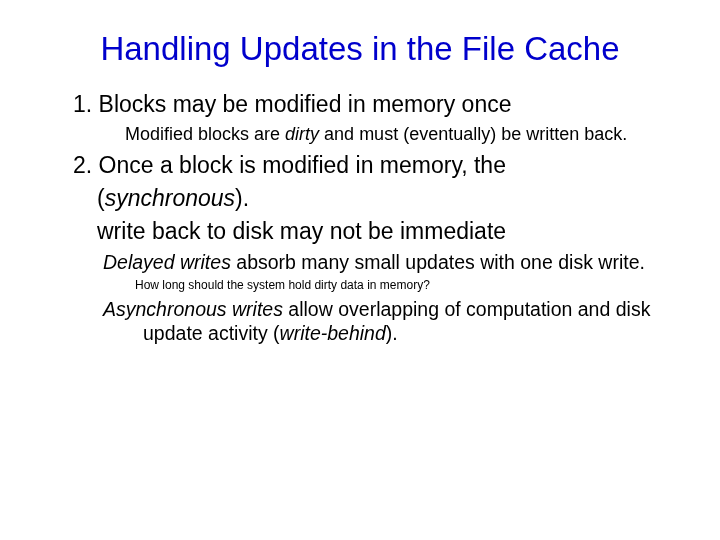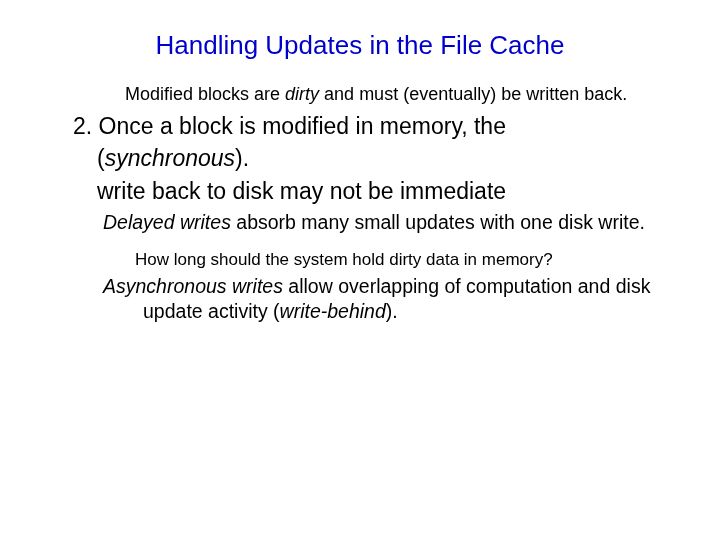--- a/index.html
+++ b/index.html
@@ -10,21 +10,21 @@
     background: #ffffff;
     font-family: "Comic Sans MS", "Comic Sans", cursive, sans-serif;
     color: #000000;
     overflow: hidden;
   }
   .slide {
     padding: 30px 45px 20px 45px;
   }
   .title {
     color: #0000cc;
-    font-size: 26px;
+    font-size: 33px;
     text-align: center;
     margin: 0 0 22px 0;
     font-weight: normal;
   }
   .point {
     font-size: 23px;
     line-height: 1.25;
     margin: 0 0 4px 0;
     padding-left: 52px;
     text-indent: -24px;
@@ -39,36 +39,37 @@
   .sub-em {
     font-size: 19.5px;
     font-style: italic;
     line-height: 1.25;
     margin: 0 0 3px 0;
     padding-left: 98px;
     text-indent: -40px;
   }
   .sub-em .upright { font-style: normal; }
   .subsub {
-    font-size: 17px;
+    font-size: 12px;
     line-height: 1.25;
-    margin: 15px 0 4px 0;
+    margin: 4px 0 4px 0;
     padding-left: 130px;
     text-indent: -40px;
   }
   .em { font-style: italic; }
   .n1 { font-style: italic; }
 </style>
 </head>
 <body>
 
 <div class="slide">
 
   <h1 class="title">Handling Updates in the File Cache</h1>
 
+  <p class="point">1. Blocks may be modified in memory once</p>
 
   <p class="sub">
     <span>Modified blocks are </span><span class="em">dirty</span><span> and must (eventually) be written back.</span>
   </p>
 
   <p class="point">2. Once a block is modified in memory, the</p>
   <p class="point" style="text-indent:0;">
     <span>(</span><span class="em">synchronous</span><span>).</span>
   </p>
   <p class="point" style="text-indent:0;">write back to disk may not be immediate</p>

